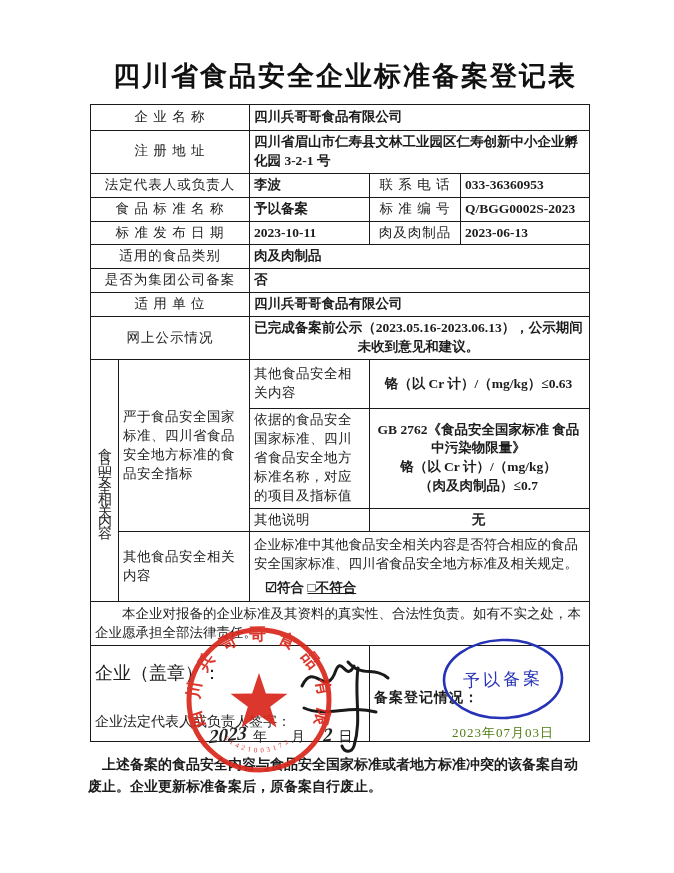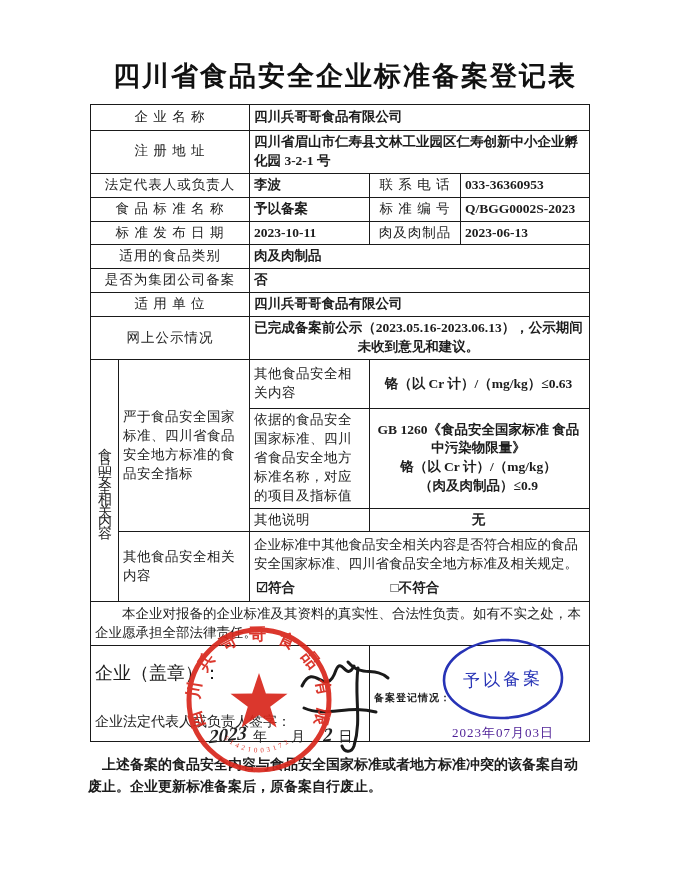--- a/index.html
+++ b/index.html
@@ -25,38 +25,38 @@
   td.lbl2{text-align:left;padding-left:6px;padding-right:4px;letter-spacing:0.5px;}
   td.val{font-weight:bold;font-size:14px;padding-left:8px;text-align:left;}
   td.ctr,.ctr{text-align:center;padding-left:2px !important;}
   td.vert{padding:0;text-align:center;vertical-align:middle;}
   .vtext{
     writing-mode:vertical-lr;text-orientation:upright;letter-spacing:11px;
     margin:0 auto;font-size:14px;
   }
   td.decl{padding:6px 8px;text-indent:2em;font-size:14px;line-height:1.55;word-break:break-all;}
   .checks{margin-top:6px;font-weight:bold;}
-  .checks span:first-child{margin-left:2px;}
-  .checks span:last-child{margin-left:92px;}
+  .checks span:first-child{margin-left:11px;}
+  .checks span:last-child{text-decoration:underline;}
   td.sealL,td.sealR{position:relative;vertical-align:top;padding:6px 8px;overflow:visible;}
   td.sealL .line1{margin-top:4px;font-size:18px;}
   td.sealL .line2{margin-top:26px;font-size:14px;}
   .dateline{position:absolute;left:118px;top:76px;width:190px;font-size:14px;}
   .dateline .printed{margin:0 18px 0 6px;}
   .hand{
     font-style:italic;font-weight:bold;font-size:19px;color:#222;
     display:inline-block;transform:rotate(-7deg) skewX(-8deg);
   }
-  td.sealR .line1{margin-top:8px;font-size:10px;font-weight:bold;letter-spacing:1px;}
+  td.sealR .line1{margin-top:8px;font-size:14px;font-weight:bold;letter-spacing:1px;}
   .redseal{position:absolute;left:92px;top:-22px;width:152px;height:152px;opacity:0.92;}
   .signature{position:absolute;left:205px;top:2px;width:100px;height:112px;}
   .blueseal{position:absolute;left:70px;top:-10px;width:126px;height:86px;transform:rotate(-2deg);}
   .regdate{
     position:absolute;left:58px;top:78px;width:150px;text-align:center;
-    font-size:13px;color:#4c1d95;letter-spacing:1px;
+    font-size:13px;color:#4d7c0f;letter-spacing:1px;
   }
   .footer{
     margin:12px 0 0 88px;width:502px;font-size:14px;font-weight:600;
     line-height:1.55;text-indent:1em;word-break:break-all;
   }
 </style>
 </head>
 <body>
 
 <div class="page">
@@ -129,23 +129,23 @@
         <div class="vtext">食品安全相关内容</div>
       </td>
       <td class="lbl2" rowspan="3">严于食品安全国家标准、四川省食品安全地方标准的食品安全指标</td>
       <td class="lbl2">其他食品安全相关内容</td>
       <td class="val ctr" colspan="2">铬（以 Cr 计）/（mg/kg）≤0.63</td>
     </tr>
 
     <tr style="height:80px">
       <td class="lbl2">依据的食品安全国家标准、四川省食品安全地方标准名称，对应的项目及指标值</td>
       <td class="val ctr" colspan="2">
-        <div>GB 1260《食品安全国家标准 食品中污染物限量》</div>
+        <div>GB 2762《食品安全国家标准 食品中污染物限量》</div>
         <div>铬（以 Cr 计）/（mg/kg）</div>
-        <div>（肉及肉制品）≤0.9</div>
+        <div>（肉及肉制品）≤0.7</div>
       </td>
     </tr>
 
     <tr style="height:23px">
       <td class="lbl2">其他说明</td>
       <td class="val ctr" colspan="2">无</td>
     </tr>
 
     <tr style="height:70px">
       <td class="lbl2">其他食品安全相关内容</td>

